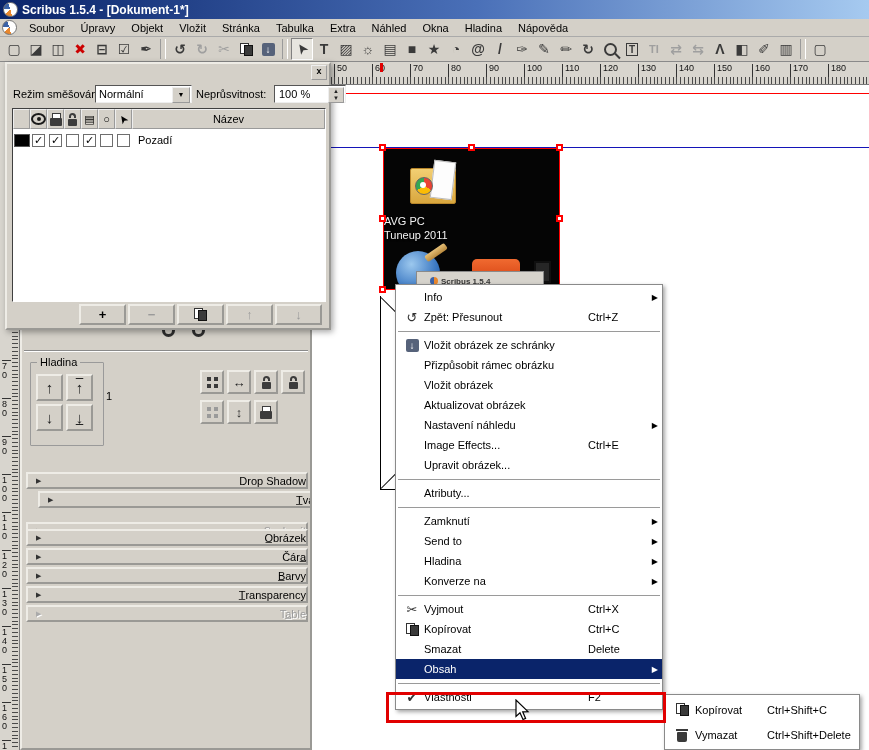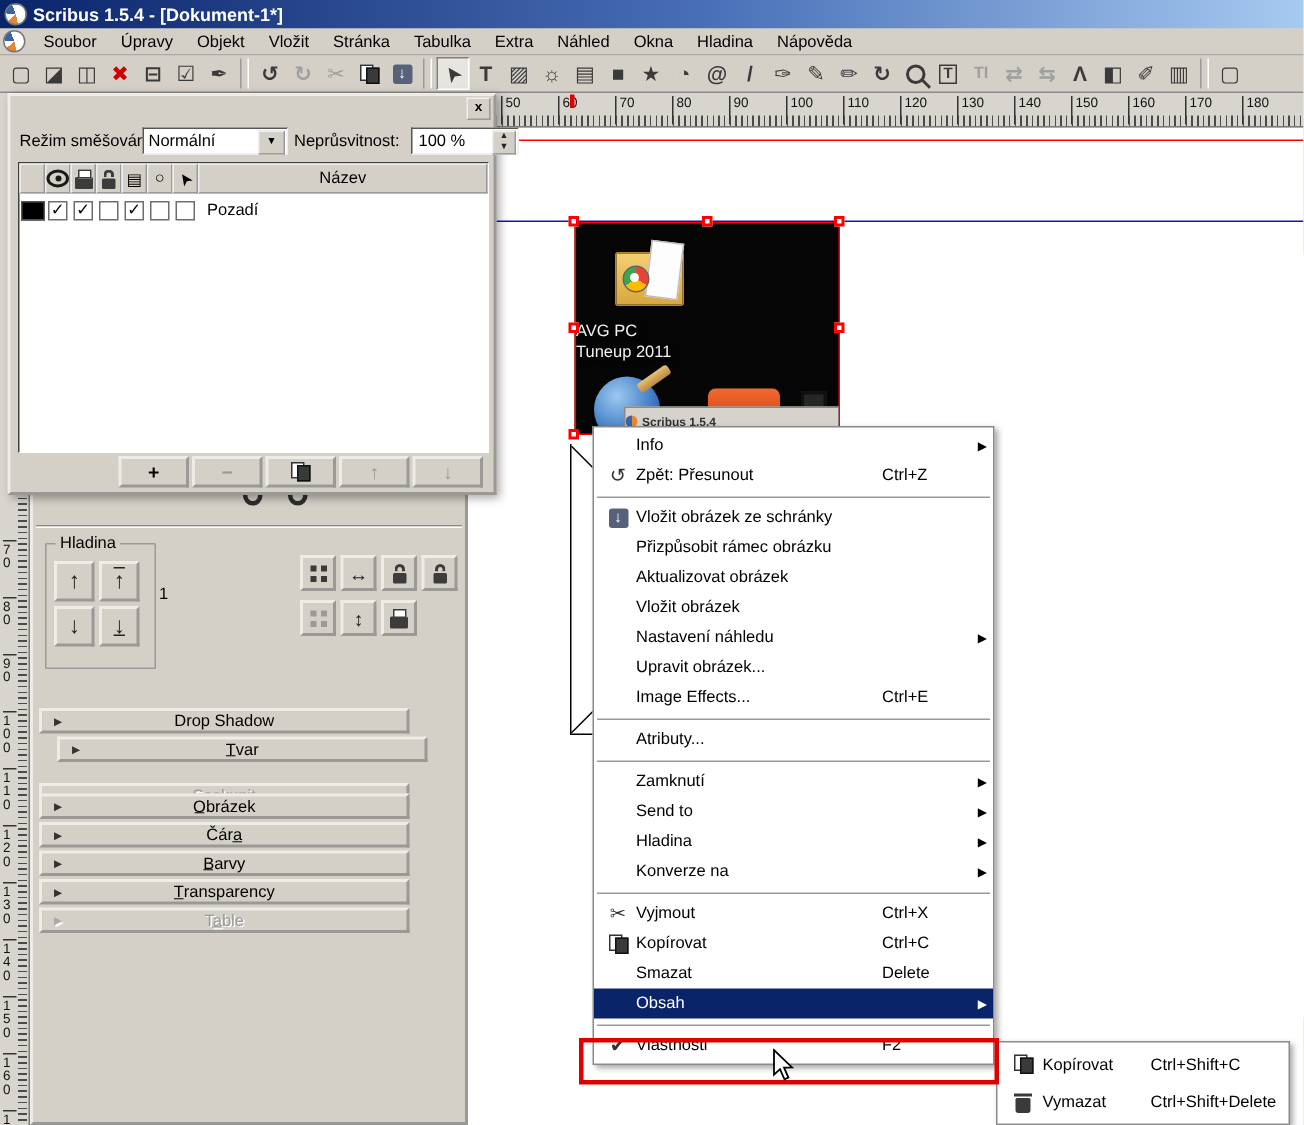--- a/index.html
+++ b/index.html
@@ -72,22 +72,22 @@
   .folder .page{position:absolute;right:2px;top:0;width:20px;height:36px;background:#fdfdfd;border:1px solid #bbb;transform:rotate(7deg)}
   .folder .chrome{position:absolute;left:5px;top:16px;width:16px;height:16px;border-radius:50%;
      background:conic-gradient(#ea4335 0 33%,#fbbc05 33% 66%,#34a853 66% 100%);border:1px solid #666}
   .folder .chrome::after{content:"";position:absolute;left:4px;top:4px;width:6px;height:6px;background:#fff;border-radius:50%}
   .cap{position:absolute;left:0;width:120px;text-align:left;color:#f2f2f2;font-size:11px;text-shadow:1px 1px 2px #000}
   .orb{position:absolute;left:12px;top:102px;width:44px;height:44px;border-radius:50%;
      background:radial-gradient(circle at 35% 30%,#9cc8ee,#3a77c2 60%,#1d4e8f)}
   .pencil{position:absolute;left:40px;top:100px;width:24px;height:7px;background:linear-gradient(#e6c077,#b98a3e);transform:rotate(-35deg);border-radius:2px}
   .chip{position:absolute;left:88px;top:110px;width:48px;height:26px;border-radius:5px;background:linear-gradient(#f06a30,#d23c0e)}
   .doodad{position:absolute;left:150px;top:112px;width:13px;height:18px;border:2px solid #101010;background:#262626}
-  .miniwin{position:absolute;left:32px;top:122px;width:144px;height:20px;background:#d6d3cc;border:1px solid #8a8a8a;
-     display:flex;align-items:center;gap:3px;padding:0 0;box-sizing:border-box;font-size:8px;font-weight:bold;color:#333;overflow:hidden}
+  .miniwin{position:absolute;left:32px;top:122px;width:128px;height:20px;background:#d6d3cc;border:1px solid #8a8a8a;
+     display:flex;align-items:center;gap:3px;padding:0 13px;box-sizing:border-box;font-size:8px;font-weight:bold;color:#333;overflow:hidden}
   .minilogo{width:8px;height:8px;border-radius:50%;background:conic-gradient(#e8872e 0 50%,#3a62a8 50%);flex:0 0 auto}
   
   #layers{position:absolute;left:5px;top:62px;width:326px;height:268px;background:#d4d0c8;
      border:2px outset #eeece6;box-sizing:border-box;box-shadow:2px 2px 6px rgba(0,0,0,.35);z-index:20}
   #ld-title{position:absolute;left:2px;top:2px;right:2px;height:16px;background:linear-gradient(90deg,#0a246a,#4a70b8 55%,#a6caf0);
      color:#fff;font-weight:bold;display:flex;align-items:center;padding-left:5px}
   #ld-close{position:absolute;right:2px;top:1px;width:14px;height:13px;background:#d4d0c8;border:1px outset #eee;
      font-size:9px;line-height:11px;text-align:center;color:#000;font-weight:bold}
   .ld-label{position:absolute;top:24px}
   .combo{position:absolute;left:88px;top:21px;width:97px;height:18px;background:#fff;border:1px solid;border-color:#555 #eee #eee #555;box-sizing:border-box}
@@ -112,22 +112,22 @@
   #props{position:absolute;left:20px;top:328px;width:292px;height:422px;background:#d4d0c8;
      border:2px outset #eeece6;box-sizing:border-box;overflow:hidden;z-index:15}
   .ring{position:absolute;top:-6px;width:13px;height:13px;border:3px solid #2e2e2e;border-radius:50%;box-sizing:border-box}
   #props .divider{position:absolute;left:2px;top:20px;width:284px;border-top:1px solid #8a8a8a;border-bottom:1px solid #fff}
   .grp{position:absolute;left:8px;top:32px;width:72px;height:82px;border:1px solid #9a9a9a;border-radius:1px}
   .grp-legend{position:absolute;left:6px;top:-7px;background:#d4d0c8;padding:0 3px}
   .sq-btn{position:absolute;width:27px;height:27px;background:#d4d0c8;border:2px outset #eeece6;box-sizing:border-box;
      display:flex;align-items:center;justify-content:center;font-size:15px;font-weight:bold;color:#222}
   .sq-btn.sm{width:24px;height:24px;font-size:13px}
   .lvl-num{position:absolute;left:84px;top:60px}
-  .sec{position:absolute;left:4px;width:247px;height:17px;background:#d4d0c8;border:2px outset #eeece6;box-sizing:border-box;
-     display:flex;align-items:center;justify-content:center}
+  .sec{position:absolute;left:4px;width:282px;height:17px;background:#d4d0c8;border:2px outset #eeece6;box-sizing:border-box;
+     display:flex;align-items:center;justify-content:flex-end}
   .sec .arr{position:absolute;left:8px;font-size:7px;color:#333}
   .sec.disabled{color:#9b9b9b;text-shadow:1px 1px 0 #fff}
   .sec.disabled .arr{color:#aaa}
   
   #cmenu{position:absolute;left:395px;top:284px;width:268px;background:#fff;border:1px solid #8a8a8a;
      box-shadow:2px 2px 4px rgba(0,0,0,.35);padding:2px 0;box-sizing:border-box;z-index:50}
   .cm-item{display:flex;align-items:center;height:20px;padding:0 2px 0 4px}
   .cm-ico{width:24px;display:flex;justify-content:center;align-items:center;flex:0 0 auto;font-size:13px;color:#333}
   .cm-label{flex:1 1 auto;white-space:nowrap}
   .cm-short{width:58px;text-align:left;flex:0 0 auto}
@@ -526,46 +526,46 @@
       <span class="cm-arr"></span>
     </div>
     <div class="cm-item">
       <span class="cm-ico"></span>
       <span class="cm-label">Přizpůsobit rámec obrázku</span>
       <span class="cm-short"></span>
       <span class="cm-arr"></span>
     </div>
     <div class="cm-item">
       <span class="cm-ico"></span>
+      <span class="cm-label">Vložit obrázek</span>
+      <span class="cm-short"></span>
+      <span class="cm-arr"></span>
+    </div>
+    <div class="cm-item">
+      <span class="cm-ico"></span>
       <span class="cm-label">Aktualizovat obrázek</span>
       <span class="cm-short"></span>
       <span class="cm-arr"></span>
     </div>
     <div class="cm-item">
       <span class="cm-ico"></span>
-      <span class="cm-label">Vložit obrázek</span>
-      <span class="cm-short"></span>
-      <span class="cm-arr"></span>
-    </div>
-    <div class="cm-item">
-      <span class="cm-ico"></span>
       <span class="cm-label">Nastavení náhledu</span>
       <span class="cm-short"></span>
       <span class="cm-arr">▶</span>
-    </div>
-    <div class="cm-item">
-      <span class="cm-ico"></span>
-      <span class="cm-label">Upravit obrázek...</span>
-      <span class="cm-short"></span>
-      <span class="cm-arr"></span>
     </div>
     <div class="cm-item">
       <span class="cm-ico"></span>
       <span class="cm-label">Image Effects...</span>
       <span class="cm-short">Ctrl+E</span>
+      <span class="cm-arr"></span>
+    </div>
+    <div class="cm-item">
+      <span class="cm-ico"></span>
+      <span class="cm-label">Upravit obrázek...</span>
+      <span class="cm-short"></span>
       <span class="cm-arr"></span>
     </div>
     <div class="cm-sep"></div>
     <div class="cm-item">
       <span class="cm-ico"></span>
       <span class="cm-label">Atributy...</span>
       <span class="cm-short"></span>
       <span class="cm-arr"></span>
     </div>
     <div class="cm-sep"></div>

